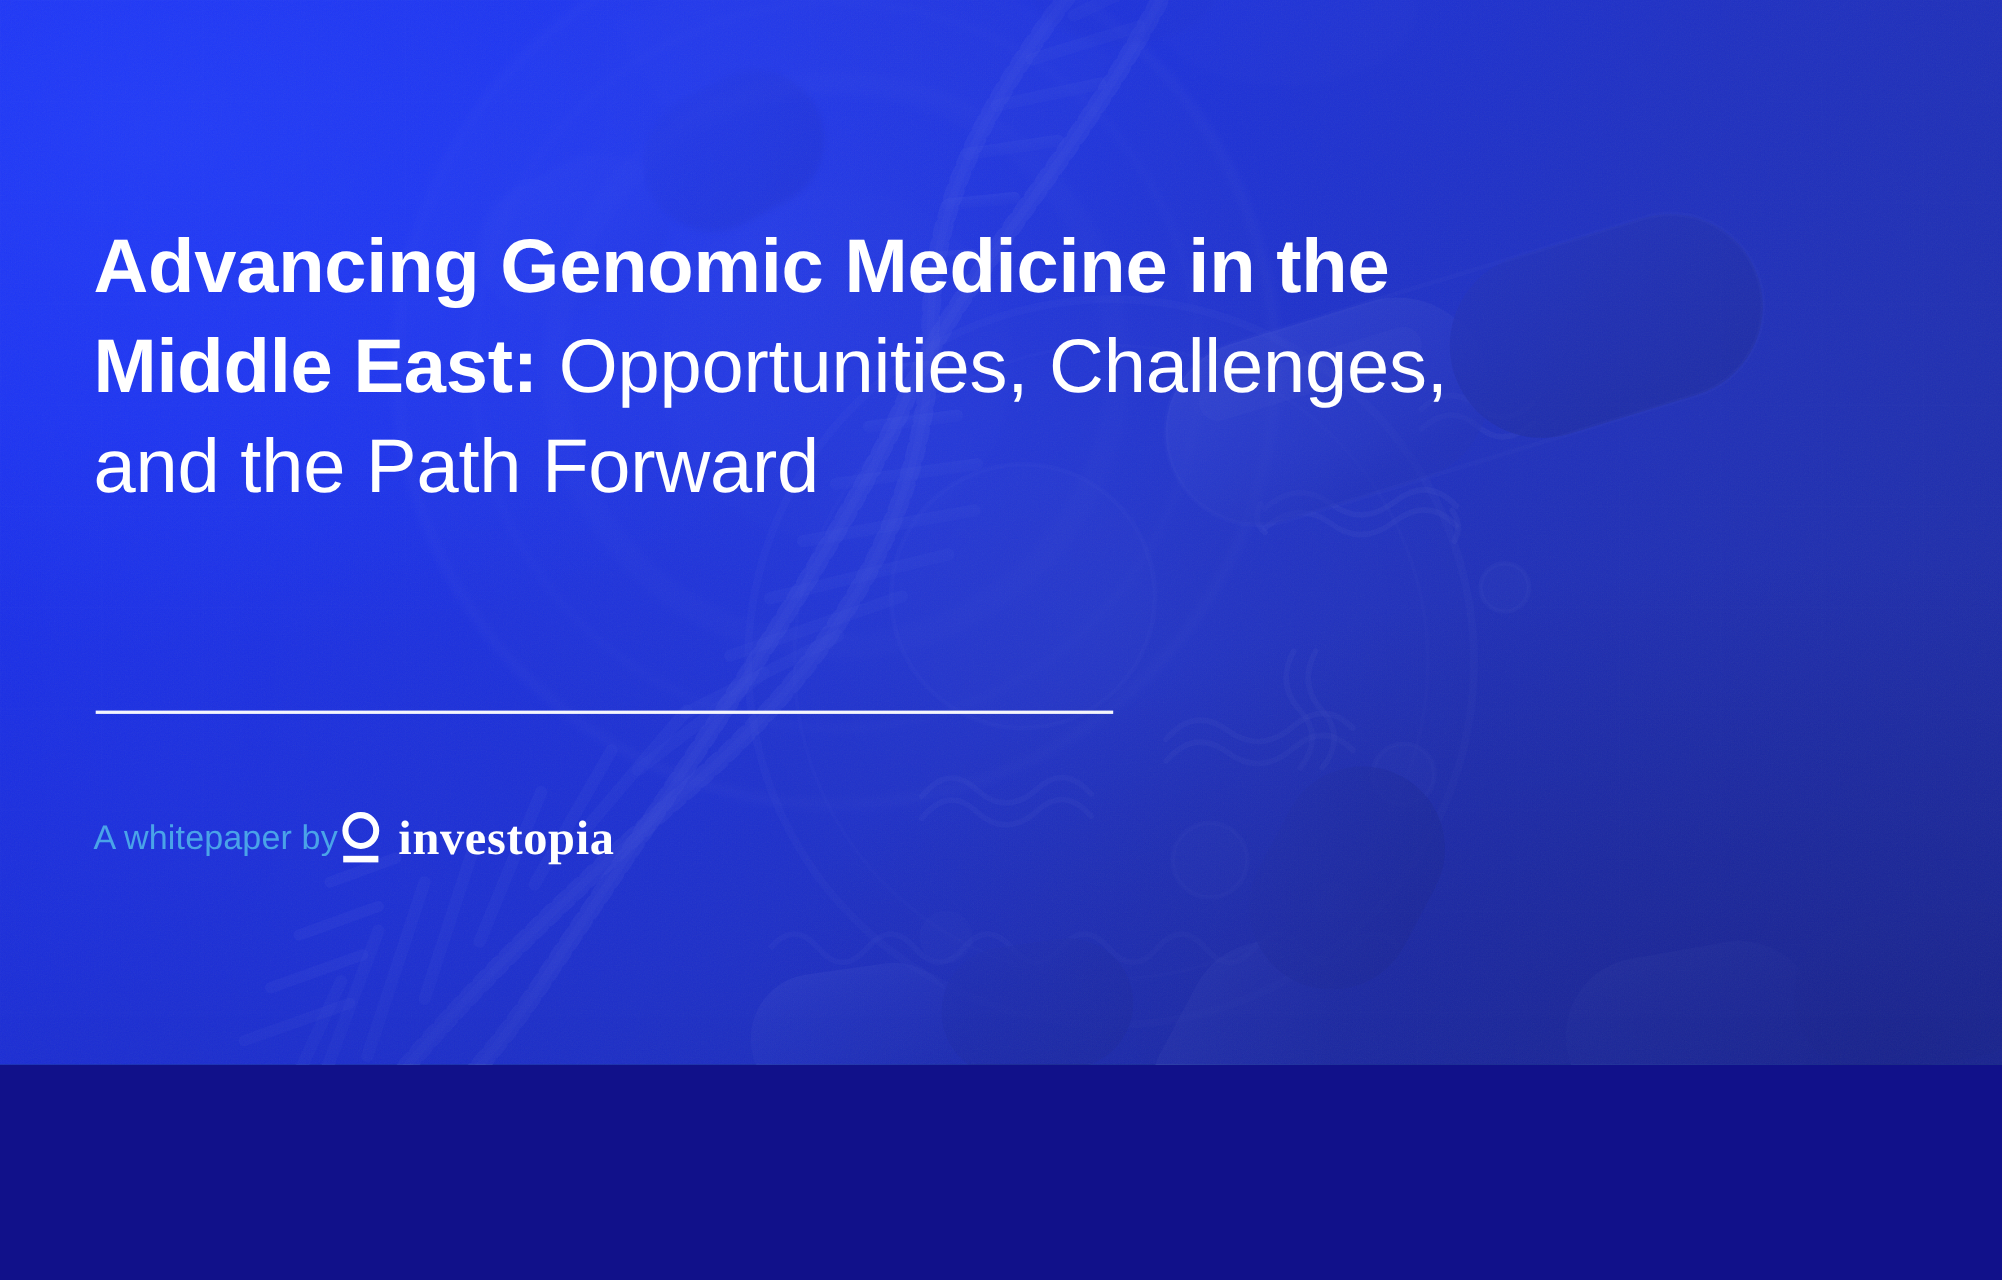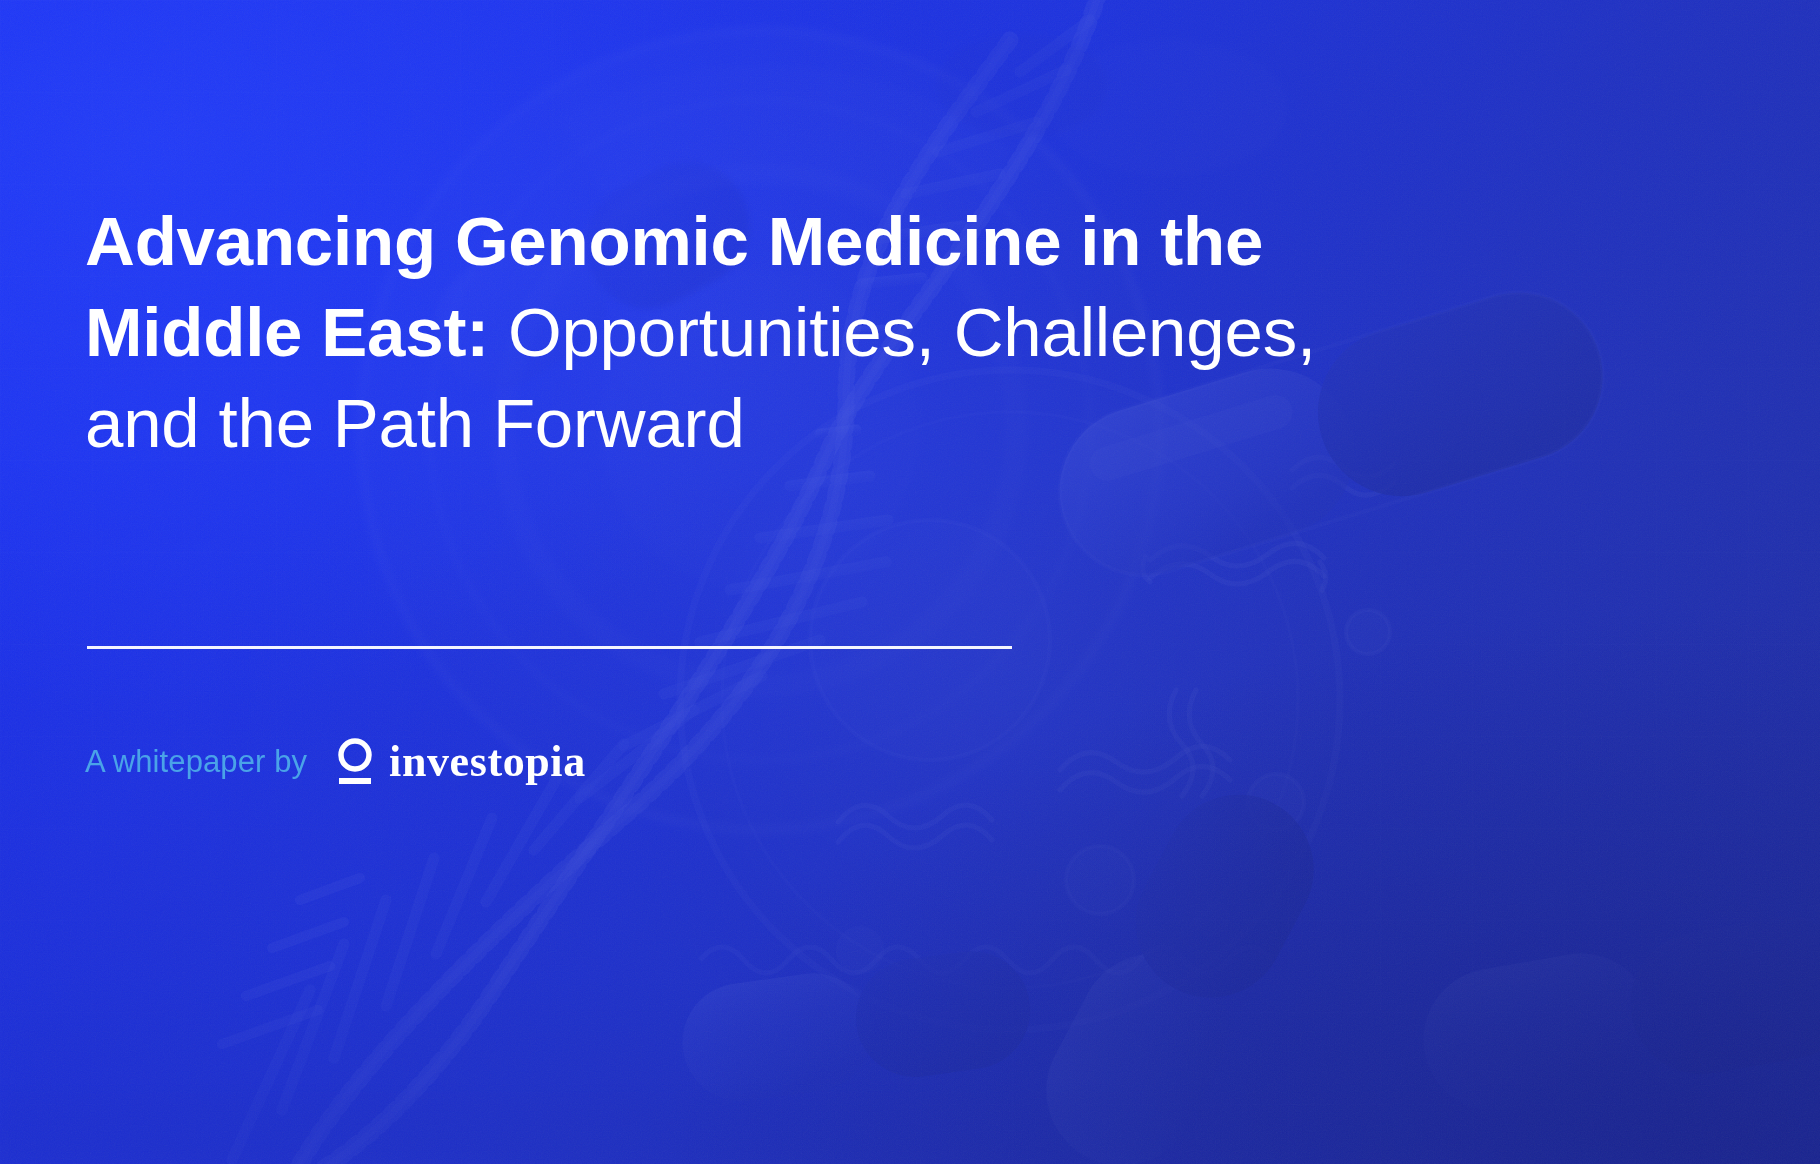--- a/index.html
+++ b/index.html
@@ -7,21 +7,21 @@
     padding: 0;
     background: #11118a;
   }
   body {
     font-family: "Liberation Sans", sans-serif;
   }
 
   #cover {
     position: relative;
     width: 1820px;
-    height: 1164px;
+    height: 968px;
     overflow: hidden;
     background: #14532d;
   }
 
   
   .layer {
     position: absolute;
     inset: 0;
     width: 100%;
     height: 100%;
@@ -115,21 +115,20 @@
     background: #ffffff;
     opacity: 0.95;
   }
 
   #byline {
     position: absolute;
     top: 736px;
     left: 0;
     display: flex;
     align-items: center;
-    gap: 27px;
     justify-content: center;
   }
 
   #byline-text {
     color: #4aa3e8;
     font-size: 31px;
     font-weight: 400;
     letter-spacing: 0.1px;
     white-space: nowrap;
   }

